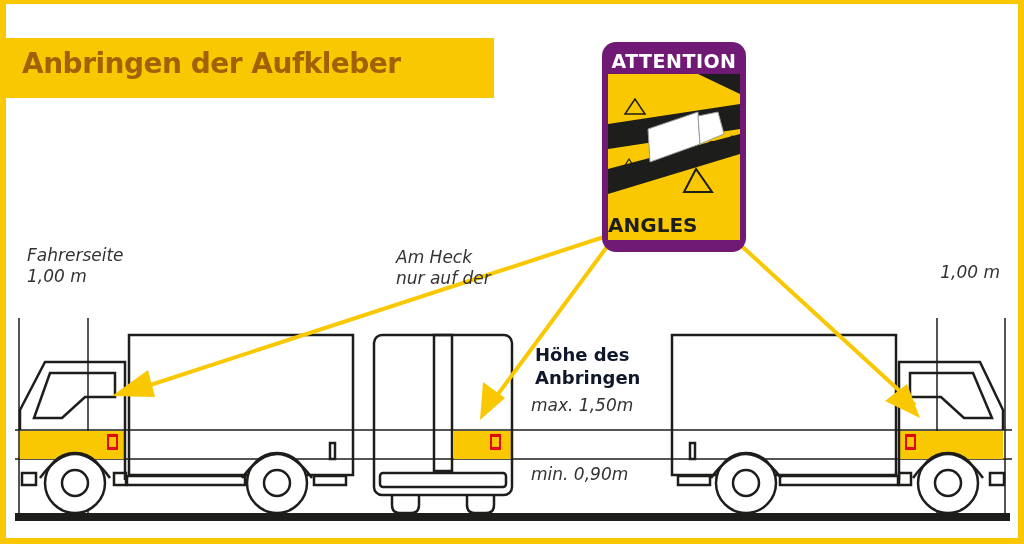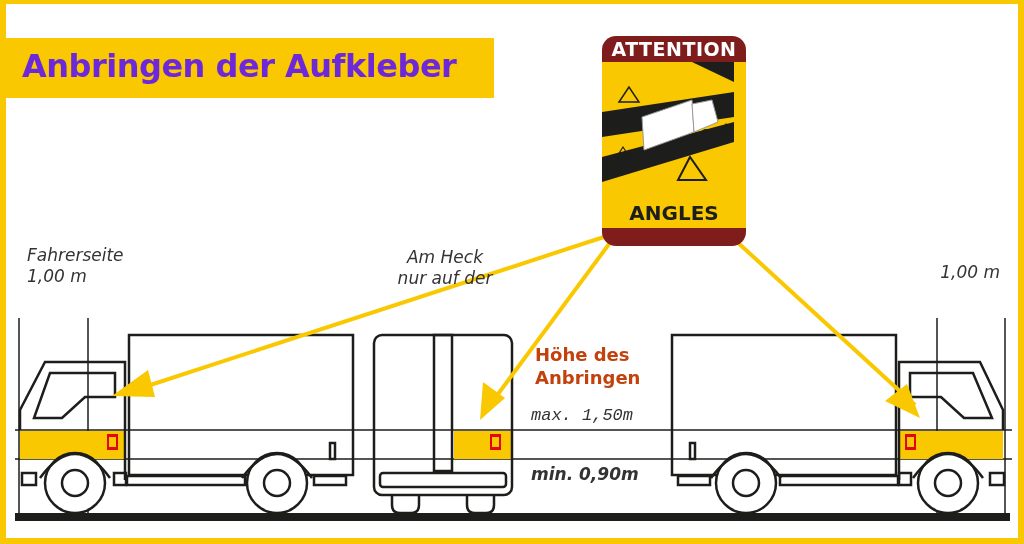--- a/index.html
+++ b/index.html
@@ -1,26 +1,26 @@
 <!DOCTYPE html>
 <html><head>
 <meta charset="utf-8">
 <style>
   html, body { margin:0; padding:0; background:#fff; }
   body { width:1024px; height:544px; position:relative; overflow:hidden; font-family:"Liberation Sans", sans-serif; }
   .frame { position:absolute; left:0; top:0; width:1024px; height:544px; box-sizing:border-box; border:6px solid #f9c800; border-top-width:4px; }
   .title-bar { position:absolute; left:6px; top:38px; width:488px; height:60px; background:#f9c800; }
-  .title-text { position:absolute; left:22px; top:47px; font-family:"DejaVu Sans", sans-serif; font-weight:bold; font-size:32px; color:#6d28d9; letter-spacing:-0.5px; }
+  .title-text { position:absolute; left:22px; top:47px; font-family:"DejaVu Sans", sans-serif; font-weight:bold; font-size:28px; color:#a16207; letter-spacing:-0.5px; }
   svg.art { position:absolute; left:0; top:0; }
   .lbl { position:absolute; font-family:"DejaVu Sans", sans-serif; font-style:italic; font-size:17px; color:#333; line-height:21px; font-weight:300; }
-  .lbl-b { position:absolute; font-family:"DejaVu Sans", sans-serif; font-weight:bold; font-size:18px; color:#c2410c; line-height:23px; }
-  .sticker { position:absolute; left:602px; top:36px; width:144px; height:210px; box-sizing:border-box; background:#7f1d1d; border-radius:14px; }
+  .lbl-b { position:absolute; font-family:"DejaVu Sans", sans-serif; font-weight:bold; font-size:18px; color:#0f172a; line-height:23px; }
+  .sticker { position:absolute; left:602px; top:42px; width:144px; height:210px; box-sizing:border-box; background:#701a75; border-radius:14px; padding:6px; }
   .sticker-head { color:#fff; font-family:"DejaVu Sans", sans-serif; font-weight:bold; font-size:19px; text-align:center; height:26px; line-height:26px; letter-spacing:0.5px; }
   .sticker-body { position:relative; background:#f9c800; height:166px; overflow:hidden; }
-  .sticker-txt { position:absolute; left:0; right:0; bottom:4px; text-align:center; font-family:"DejaVu Sans", sans-serif; font-weight:bold; font-size:20px; line-height:22px; color:#1d1d1b; }
+  .sticker-txt { position:absolute; left:0; right:0; bottom:4px; text-align:left; font-family:"DejaVu Sans", sans-serif; font-weight:bold; font-size:20px; line-height:22px; color:#1d1d1b; }
 </style>
 </head>
 <body>
 
 <div class="frame"></div>
 <div class="title-bar"></div>
 <div class="title-text">Anbringen der Aufkleber</div>
 
 <svg class="art" width="1024" height="544" viewBox="0 0 1024 544">
 
@@ -117,27 +117,27 @@
       <div>ANGLES</div>
     </div>
   </div>
 </div>
 
 <div class="lbl" style="left:27px; top:245px;">
   <div>Fahrerseite</div>
   <div>1,00 m</div>
 </div>
 
-<div class="lbl" style="left:375px; top:247px; width:140px; text-align:center;">
+<div class="lbl" style="left:396px; top:247px; width:140px; text-align:left;">
   <div>Am Heck</div>
   <div>nur auf der</div>
 </div>
 
 <div class="lbl" style="right:24px; top:262px; text-align:right;">
   <div>1,00 m</div>
 </div>
 
 <div class="lbl-b" style="left:535px; top:343px;">
   <div>Höhe des</div>
   <div>Anbringen</div>
 </div>
-<div class="lbl" style="left:531px; top:405px;font-family:Liberation Mono, monospace;">max. 1,50m</div>
-<div class="lbl" style="left:531px; top:464px;font-weight:bold;">min. 0,90m</div>
+<div class="lbl" style="left:531px; top:395px;">max. 1,50m</div>
+<div class="lbl" style="left:531px; top:464px;">min. 0,90m</div>
 
 </body></html>

